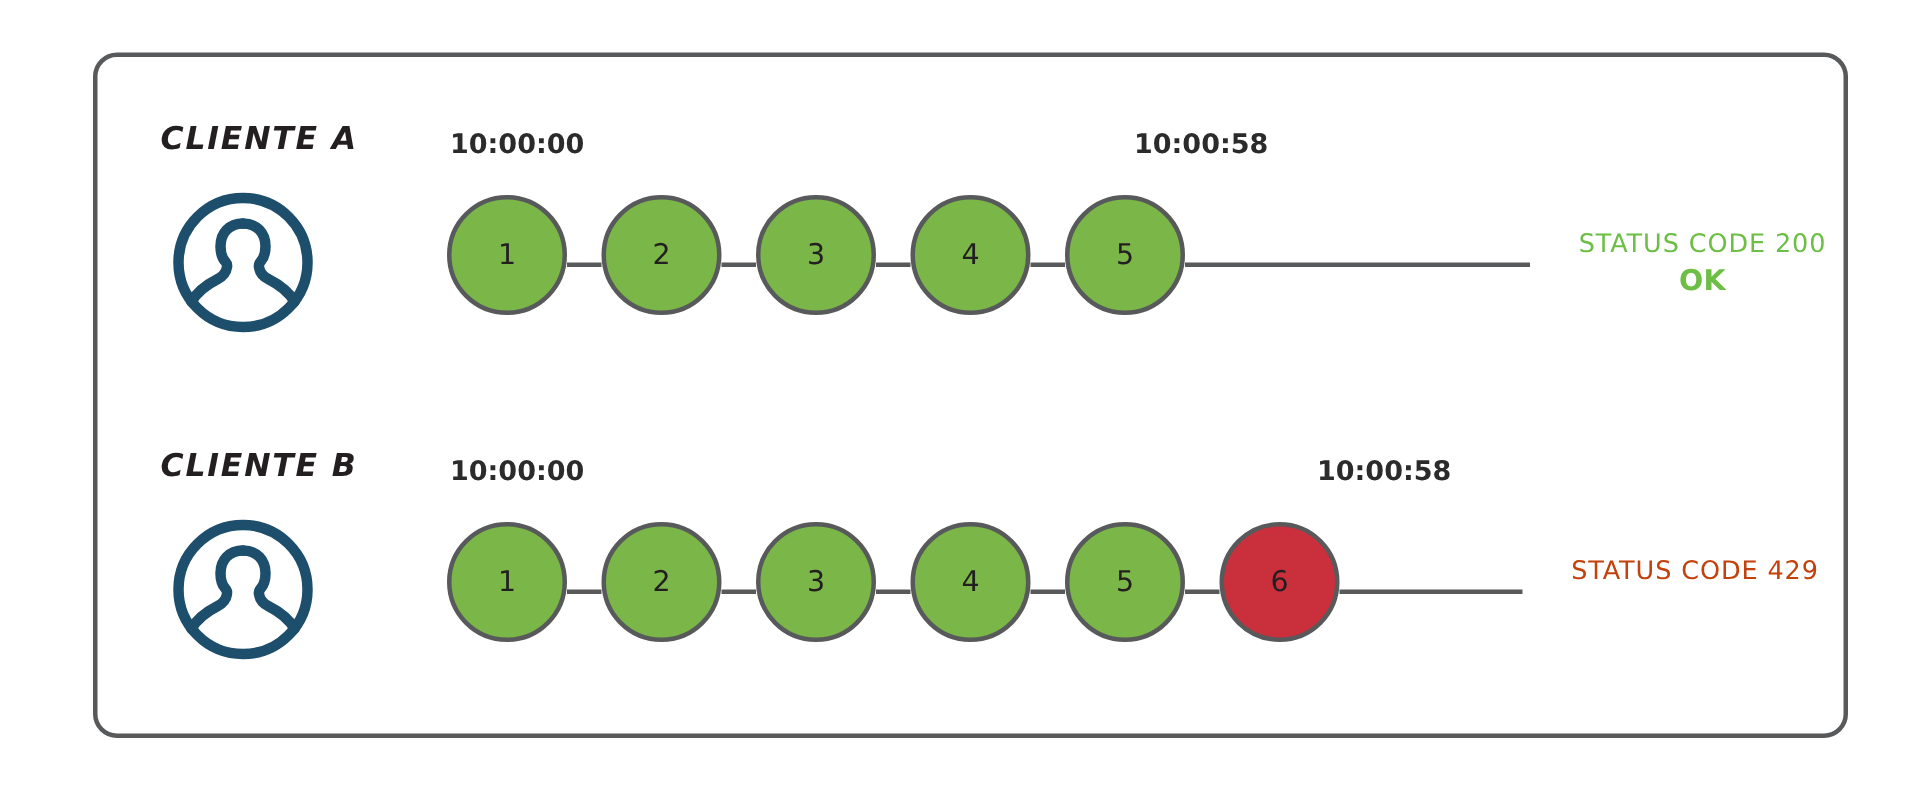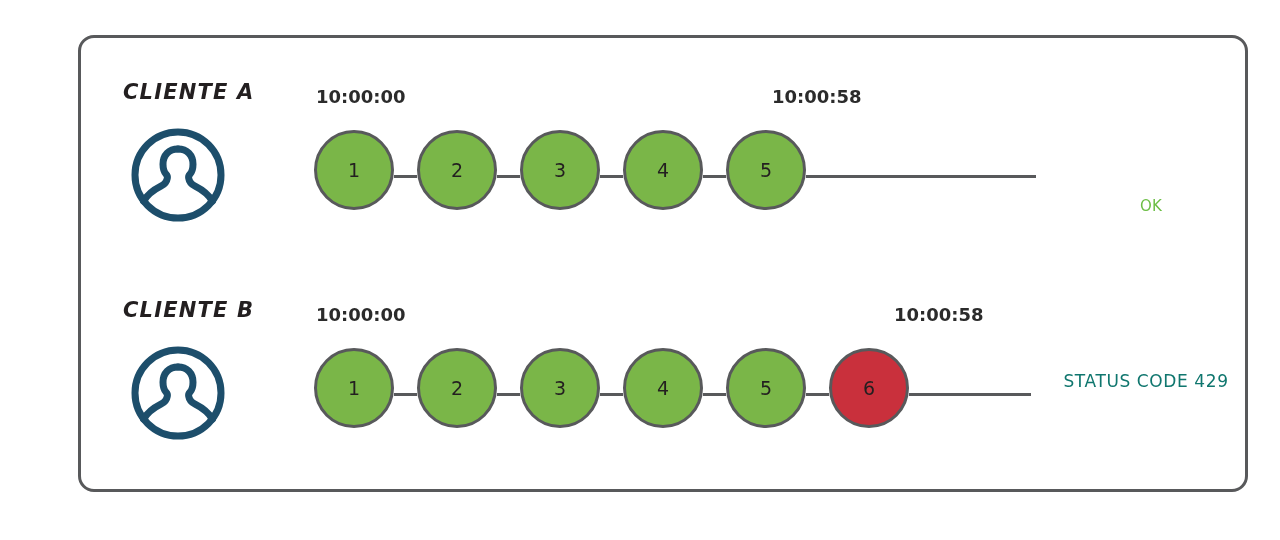--- a/index.html
+++ b/index.html
@@ -10,21 +10,21 @@
   body {
     width: 1280px;
     height: 540px;
     position: relative;
     font-family: "DejaVu Sans", sans-serif;
     overflow: hidden;
   }
 
   #canvas {
     position: absolute;
-    left: 16px; top: 0;
+    left: 0; top: 0;
     width: 1084px;
     height: 540px;
   }
 
   
   .frame {
     position: absolute;
     left: 62px;
     top: 35px;
     width: 1170px;
@@ -127,28 +127,27 @@
     line-height: 1.28;
     white-space: nowrap;
   }
   .status .code {
     font-size: 17px;
     font-weight: 400;
     letter-spacing: 0.6px;
     display: block;
   }
   .status .detail {
-    font-size: 15px;
-    font-weight: 400;
+    font-size: 19px;
+    font-weight: 700;
     letter-spacing: 0.3px;
     display: block;
-    margin-top: 44px;
   }
   .status.ok { color: #6cbe45; }
-  .status.err { color: #0f766e; }
+  .status.err { color: #c2410c; }
 </style>
 </head>
 <body>
 
 <div id="canvas">
 
   <div class="frame"></div>
 
   <div class="row row-a">
 
@@ -177,20 +176,21 @@
       <div class="node" style="left:0px;">1</div>
       <div class="node" style="left:103px;">2</div>
       <div class="node" style="left:206px;">3</div>
       <div class="node" style="left:309px;">4</div>
       <div class="node" style="left:412px;">5</div>
     </div>
 
     <div class="tail-line" style="left:790px; width:230px;"></div>
 
     <div class="status ok" style="left:1020px;">
+      <span class="code">STATUS CODE 200</span>
       <span class="detail">OK</span>
     </div>
   </div>
 
   <div class="row row-b">
 
     <div class="client-label">CLIENTE B</div>
 
     <div class="avatar">
       <svg width="96" height="96" viewBox="0 0 96 96" aria-hidden="true">

